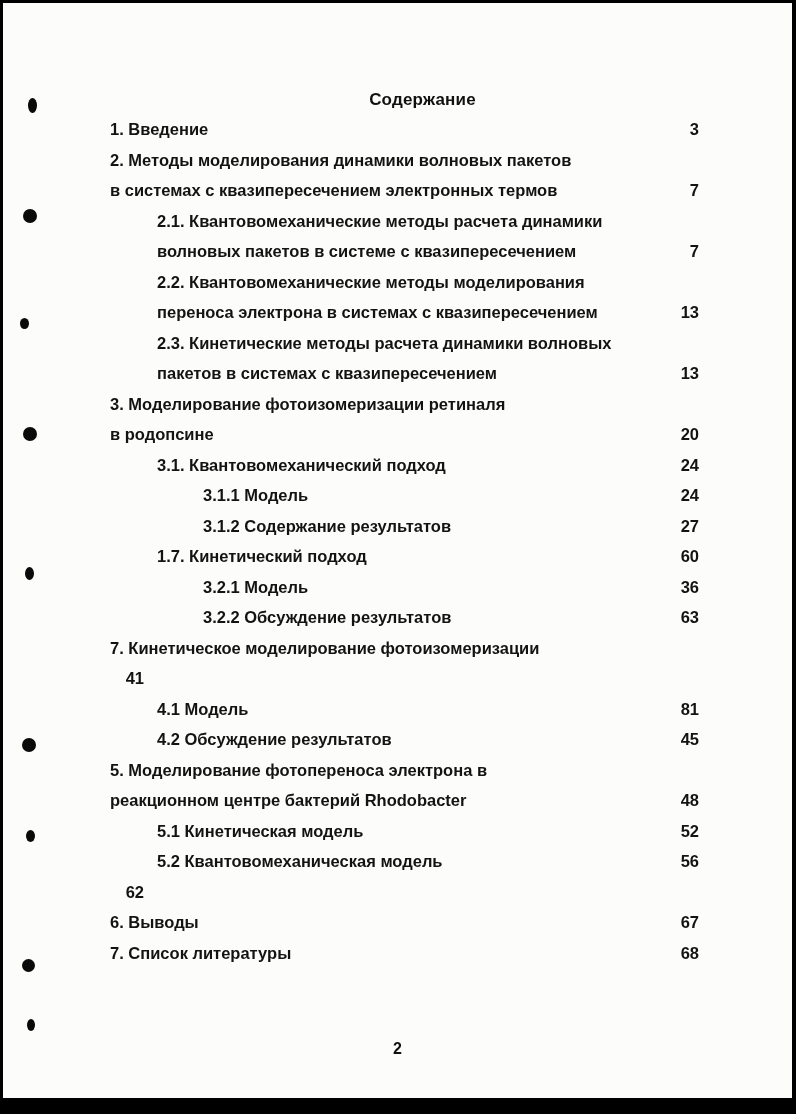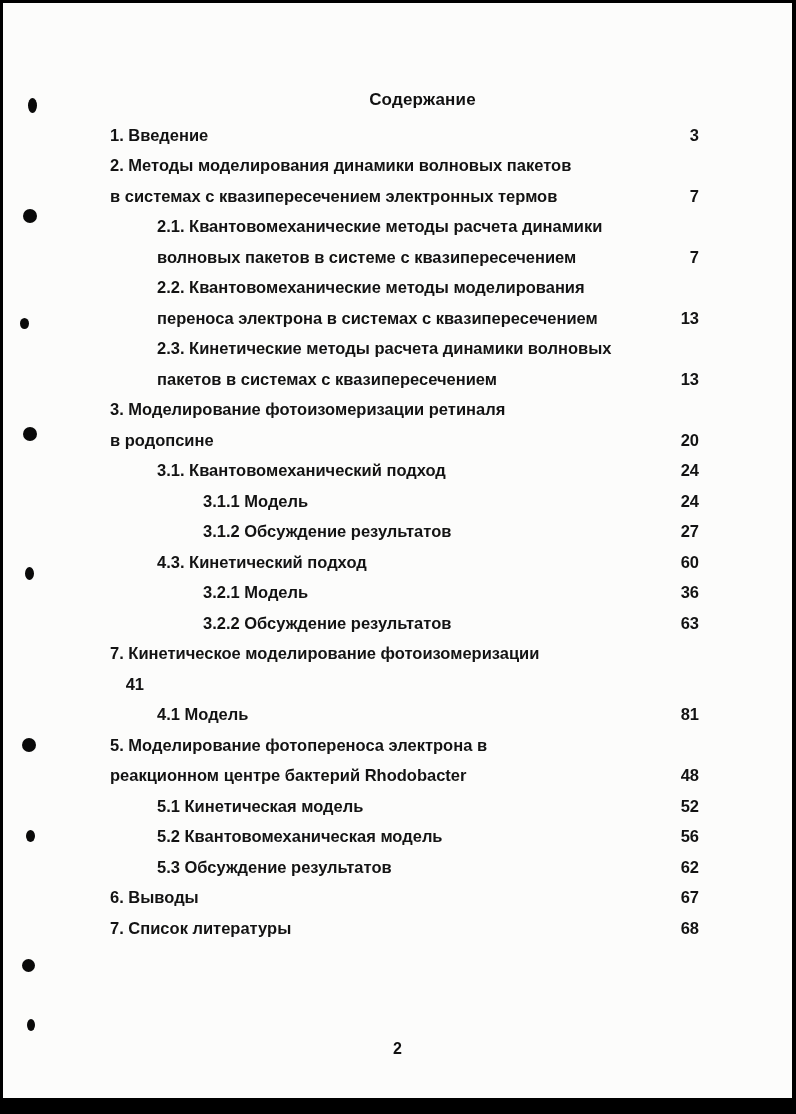--- a/index.html
+++ b/index.html
@@ -34,21 +34,20 @@
     letter-spacing: 0.2px;
   }
   .toc {
     position: absolute;
     top: 117px;
     left: 107px;
     width: 589px;
   }
   .toc-row {
     display: flex;
-    align-items: center;
     height: 30.5px;
     font-size: 16.5px;
     font-weight: bold;
     color: #131313;
   }
   .toc-text {
     flex: 1;
     white-space: nowrap;
     overflow: hidden;
   }
@@ -127,25 +126,25 @@
       </div>
       <div class="toc-row indent-1">
         <span class="toc-text">3.1. Квантовомеханический подход</span>
         <span class="toc-page">24</span>
       </div>
       <div class="toc-row indent-2">
         <span class="toc-text">3.1.1 Модель</span>
         <span class="toc-page">24</span>
       </div>
       <div class="toc-row indent-2">
-        <span class="toc-text">3.1.2 Обсуждение результатов</span>
+        <span class="toc-text">3.1.2 Содержание результатов</span>
         <span class="toc-page">27</span>
       </div>
       <div class="toc-row indent-1">
-        <span class="toc-text">4.3. Кинетический подход</span>
+        <span class="toc-text">1.7. Кинетический подход</span>
         <span class="toc-page">60</span>
       </div>
       <div class="toc-row indent-2">
         <span class="toc-text">3.2.1 Модель</span>
         <span class="toc-page">36</span>
       </div>
       <div class="toc-row indent-2">
         <span class="toc-text">3.2.2 Обсуждение результатов</span>
         <span class="toc-page">63</span>
       </div>
@@ -153,38 +152,41 @@
         <span class="toc-text">7. Кинетическое моделирование фотоизомеризации</span>
         <span class="toc-page"></span>
       </div>
       <div class="toc-row indent-0">
         <span class="toc-page">41</span>
       </div>
       <div class="toc-row indent-1">
         <span class="toc-text">4.1 Модель</span>
         <span class="toc-page">81</span>
       </div>
+      <div class="toc-row indent-1">
+        <span class="toc-text">4.2 Обсуждение результатов</span>
+        <span class="toc-page">45</span>
+      </div>
       <div class="toc-row indent-0">
         <span class="toc-text">5. Моделирование фотопереноса электрона в</span>
         <span class="toc-page"></span>
       </div>
       <div class="toc-row indent-0">
         <span class="toc-text">реакционном центре бактерий Rhodobacter</span>
         <span class="toc-page">48</span>
       </div>
       <div class="toc-row indent-1">
         <span class="toc-text">5.1 Кинетическая модель</span>
         <span class="toc-page">52</span>
       </div>
       <div class="toc-row indent-1">
         <span class="toc-text">5.2 Квантовомеханическая модель</span>
         <span class="toc-page">56</span>
       </div>
       <div class="toc-row indent-1">
-        <span class="toc-text">5.3 Обсуждение результатов</span>
         <span class="toc-page">62</span>
       </div>
       <div class="toc-row indent-0">
         <span class="toc-text">6. Выводы</span>
         <span class="toc-page">67</span>
       </div>
       <div class="toc-row indent-0">
         <span class="toc-text">7. Список литературы</span>
         <span class="toc-page">68</span>
       </div>

